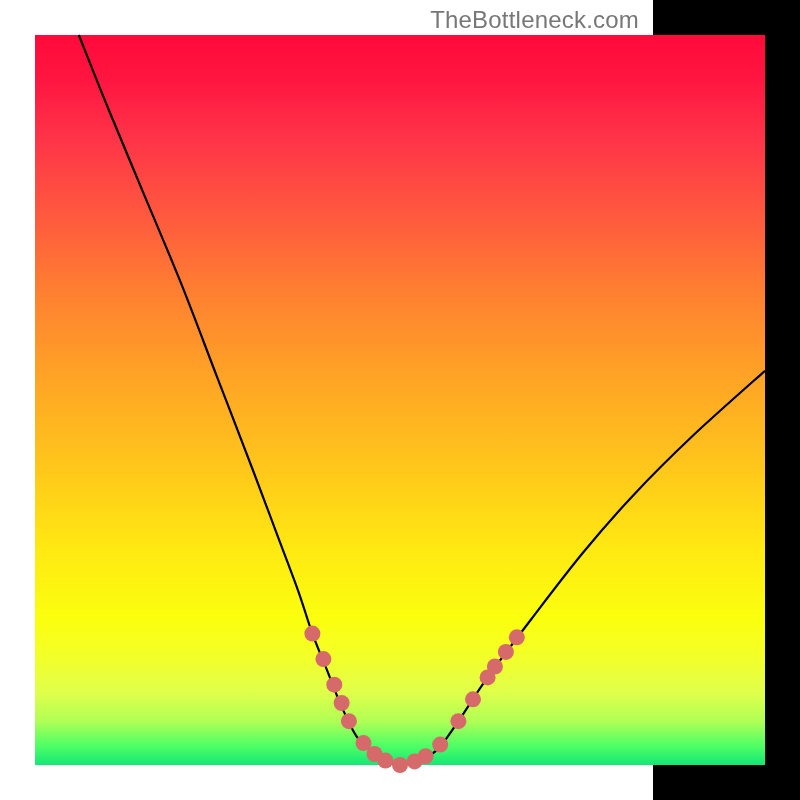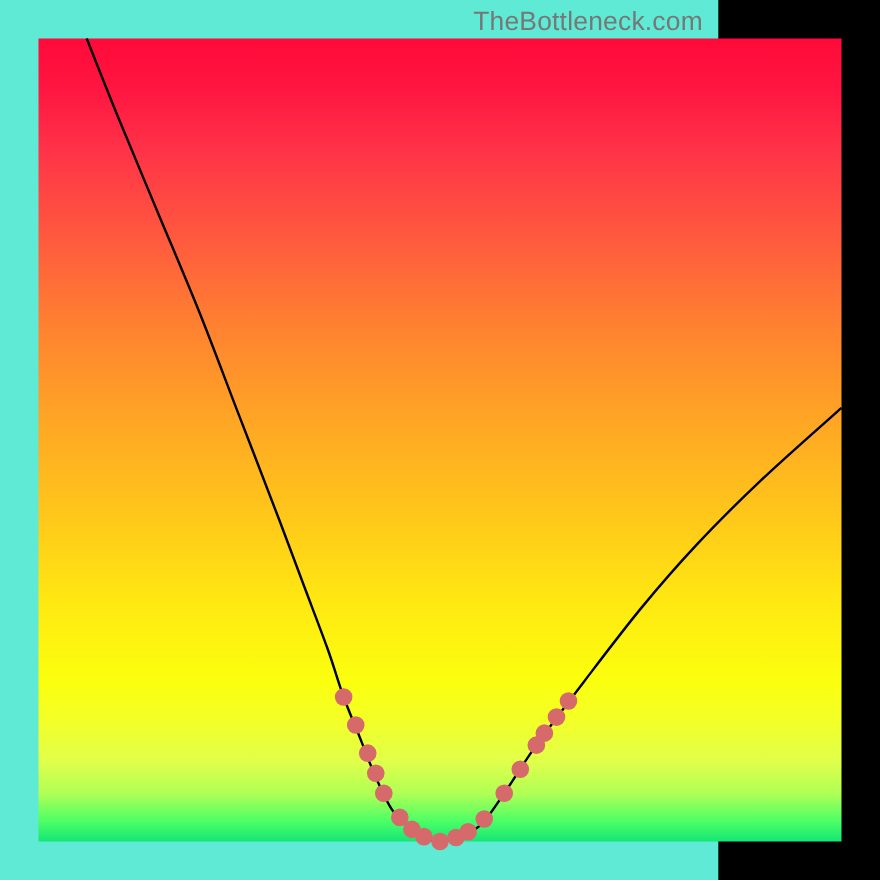--- a/index.html
+++ b/index.html
@@ -10,21 +10,21 @@
     overflow: hidden;
     background: #000;
     font-family: Arial, Helvetica, sans-serif;
   }
   .frame {
     position: absolute;
     left: 0;
     top: 0;
     width: 653px;
     height: 800px;
-    background: #5eead4;
+    background: #ffffff;
   }
   .plot {
     position: absolute;
     left: 35px;
     top: 35px;
     width: 730px;
     height: 730px;
     
     background: linear-gradient(to bottom,
       #ff0a3a 0%,

